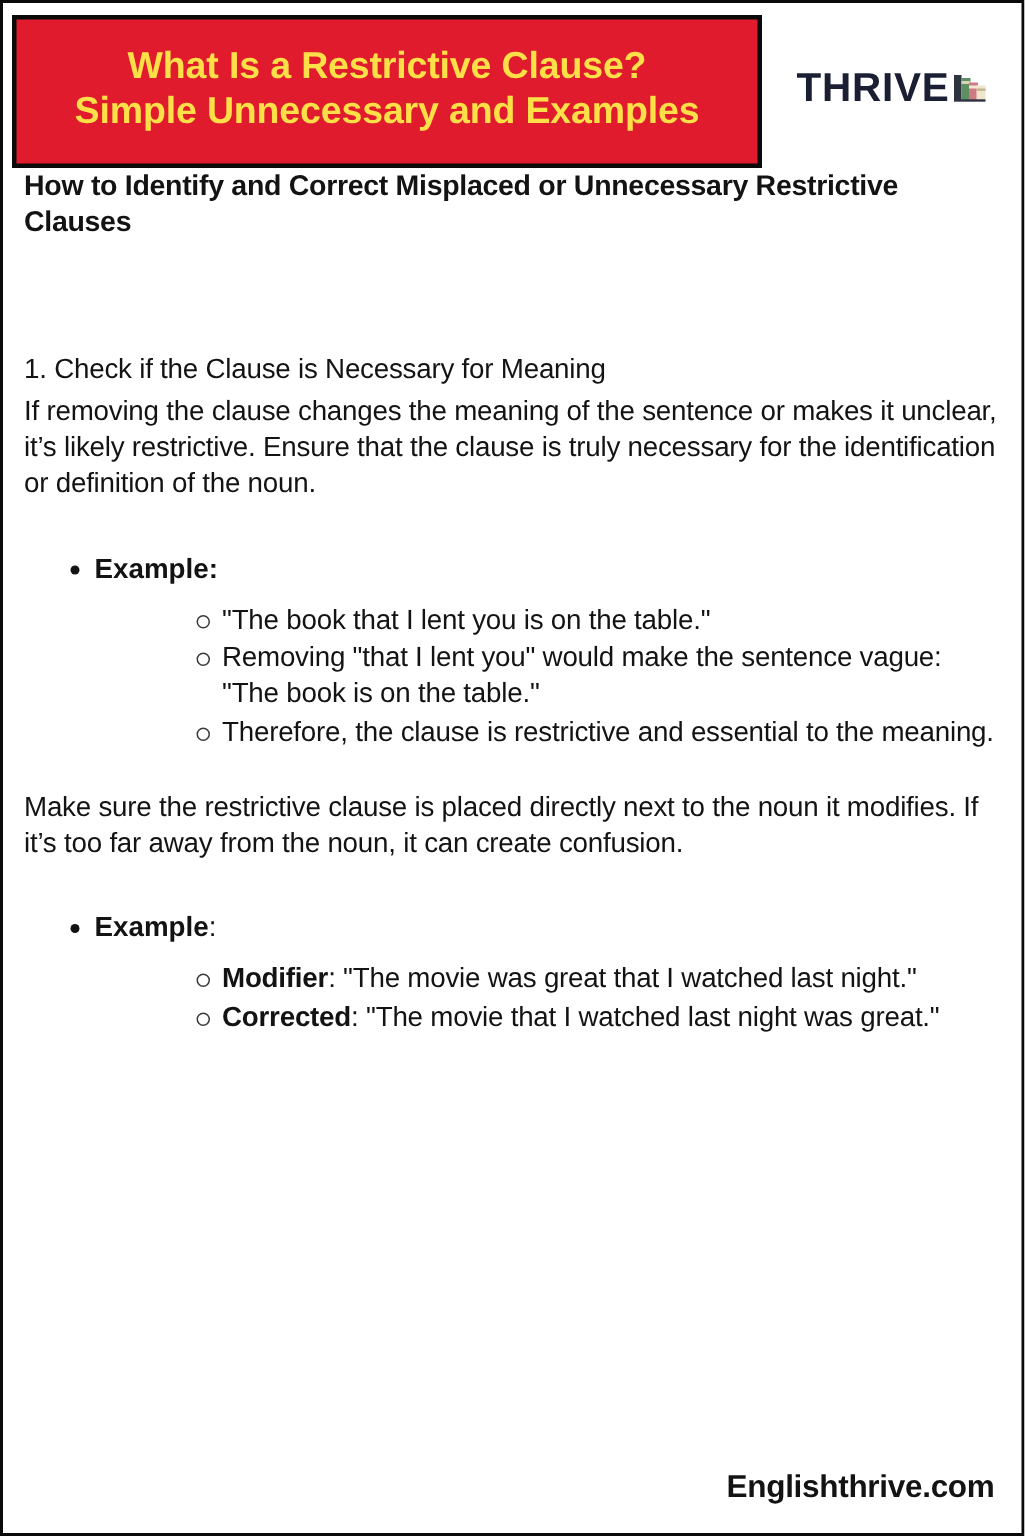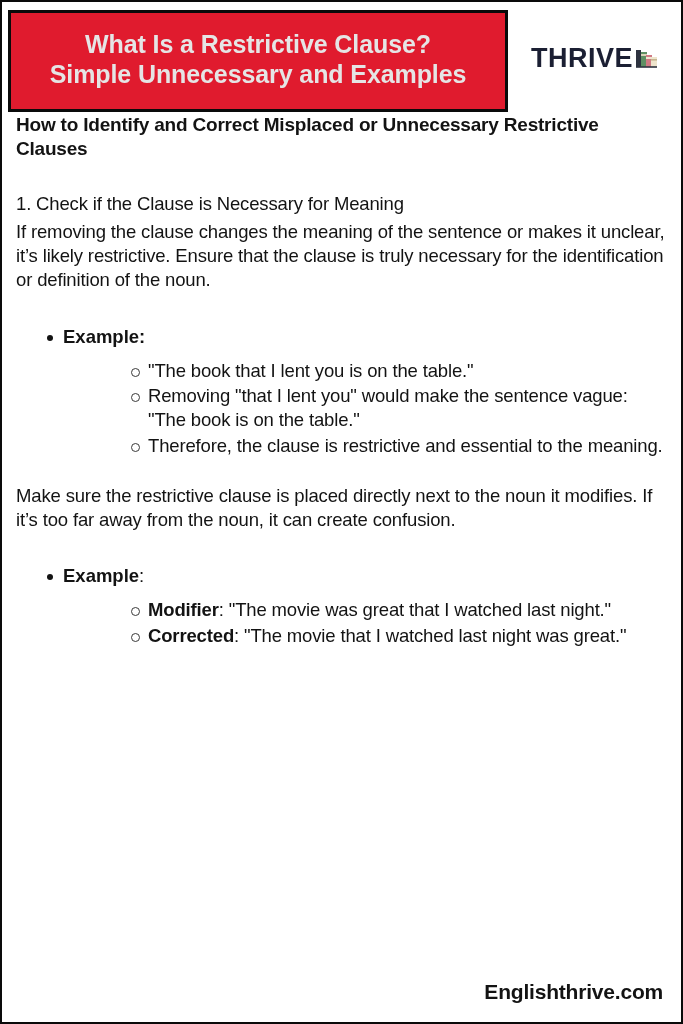--- a/index.html
+++ b/index.html
@@ -32,21 +32,21 @@
     flex: 0 0 500px;
     background: #E01B2E;
     border: 3px solid #0a0a0a;
     display: flex;
     flex-direction: column;
     align-items: center;
     justify-content: center;
     padding: 4px 6px 8px 6px;
   }
   .title-line {
-    color: #e5e5e5;
+    color: #fde047;
     font-weight: bold;
     font-size: 25px;
     line-height: 1.22;
     letter-spacing: -0.1px;
     text-align: left;
     white-space: nowrap;
   }
   .brand {
     flex: 1 1 auto;
     display: flex;
@@ -93,21 +93,21 @@
     line-height: 1.28;
     margin: 0 0 14px 0;
     letter-spacing: -0.2px;
   }
   .para {
     font-size: 18.5px;
     line-height: 1.31;
     margin: 0 0 16px 0;
     letter-spacing: -0.15px;
   }
-  .para.tight { margin-bottom: 4px; }
+  .para.tight { margin-bottom: 4px; margin-top: 42px; }
 
   ul.lvl1 {
     list-style: none;
     margin: 0 0 4px 0;
     padding: 0;
   }
   ul.lvl1 > li {
     position: relative;
     padding-left: 47px;
     font-size: 18.5px;

